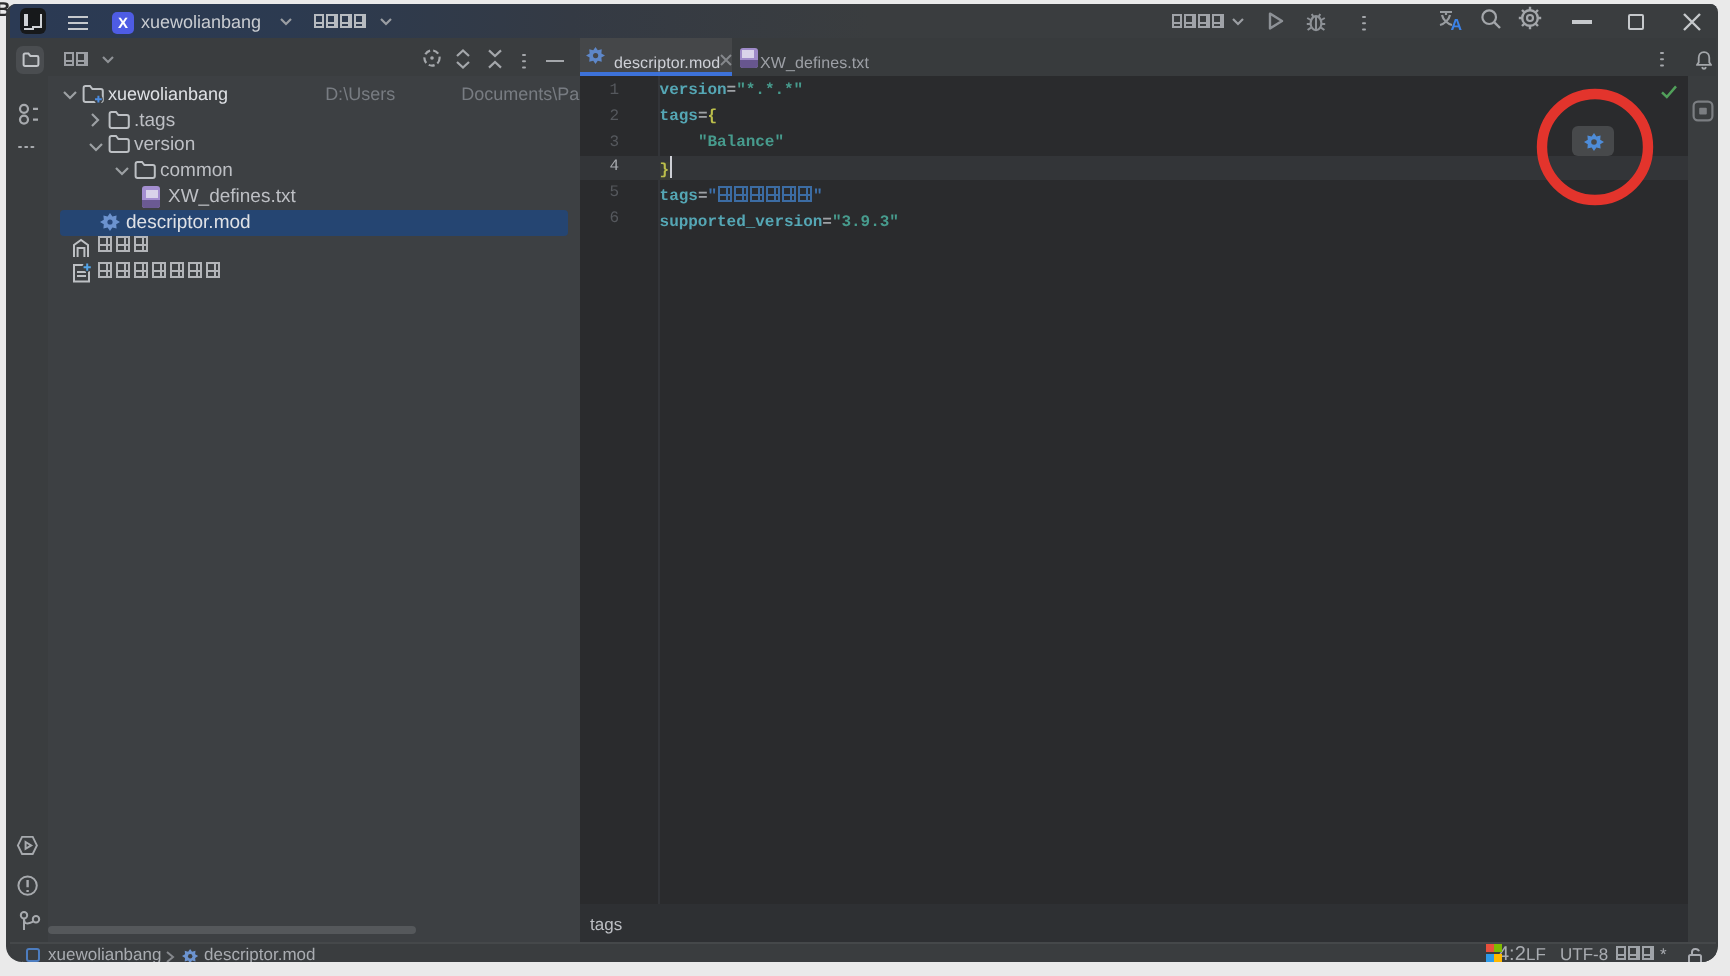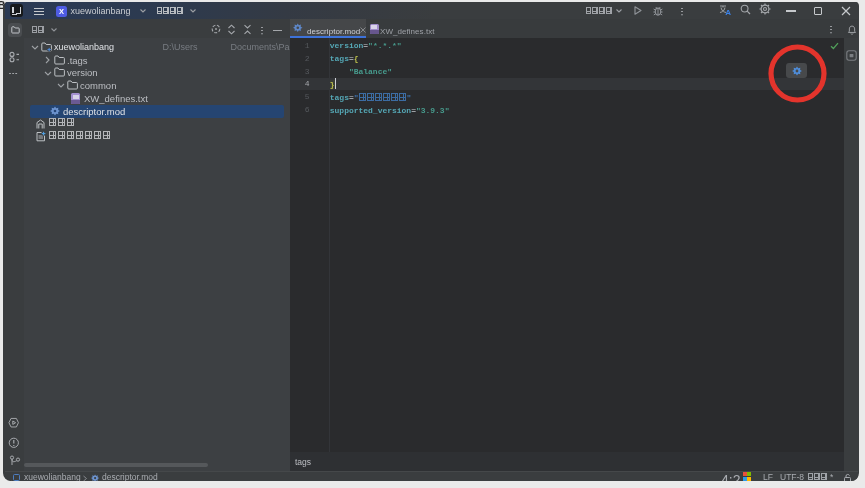--- a/index.html
+++ b/index.html
@@ -266,21 +266,21 @@
   <div class="abs" style="left:19px;top:469.5px;font-size:8.5px;color:#A9ACB1;">xuewolianbang</div>
   <svg class="abs" style="left:77px;top:472.5px;" width="6" height="7">
       <path d="M1.5 1 L4.5 3.5 L1.5 6" stroke="#85888c" stroke-width="1" fill="none"></path>
     </svg>
   <svg class="abs" style="left:86px;top:471.5px;" width="9" height="9">
     <path d="M4.5 0.5 L5.6 2.1 L7.5 1.5 L7.3 3.5 L9 4.5 L7.3 5.5 L7.5 7.5 L5.6 6.9 L4.5 8.5 L3.4 6.9 L1.5 7.5 L1.7 5.5 L0 4.5 L1.7 3.5 L1.5 1.5 L3.4 2.1 Z" fill="#6C93CF" transform="scale(0.9)"></path>
     <circle cx="4.1" cy="4.1" r="1.1" fill="#3A3D3F"></circle>
   </svg>
   <div class="abs" style="left:97px;top:469.5px;font-size:8.5px;color:#A9ACB1;">descriptor.mod</div>
 
-  <div class="abs" style="left:716px;top:469.5px;font-size:14px;color:#A9ACB1;">4:2</div>
+  <div class="abs" style="left:744px;top:469.5px;font-size:10px;color:#A9ACB1;">4:2</div>
   <div class="abs" style="left:737.5px;top:470px;width:4px;height:4px;background:#E8503C;"></div>
   <div class="abs" style="left:742px;top:470px;width:4px;height:4px;background:#7FBA00;"></div>
   <div class="abs" style="left:737.5px;top:474.5px;width:4px;height:4px;background:#2E9BE8;"></div>
   <div class="abs" style="left:742px;top:474.5px;width:4px;height:4px;background:#FFB900;"></div>
   <div class="abs" style="left:758px;top:469.5px;font-size:8.5px;color:#A9ACB1;">LF</div>
   <div class="abs" style="left:775px;top:469.5px;font-size:8.5px;color:#A9ACB1;">UTF-8</div>
   <div class="abs cjbox" style="left:802px;top:470.8px;color:#A9ACB1;"><span class="cj cjt"></span><span class="cj cjt"></span><span class="cj cjt"></span></div>
   <div class="abs" style="left:825px;top:470px;font-size:8.5px;color:#A9ACB1;">*</div>
   <svg class="abs" style="left:838px;top:470.5px;" width="10" height="10">
     <rect x="1.5" y="4.5" width="6" height="4.5" rx="0.8" stroke="#A9ACB1" stroke-width="1" fill="none"></rect>

